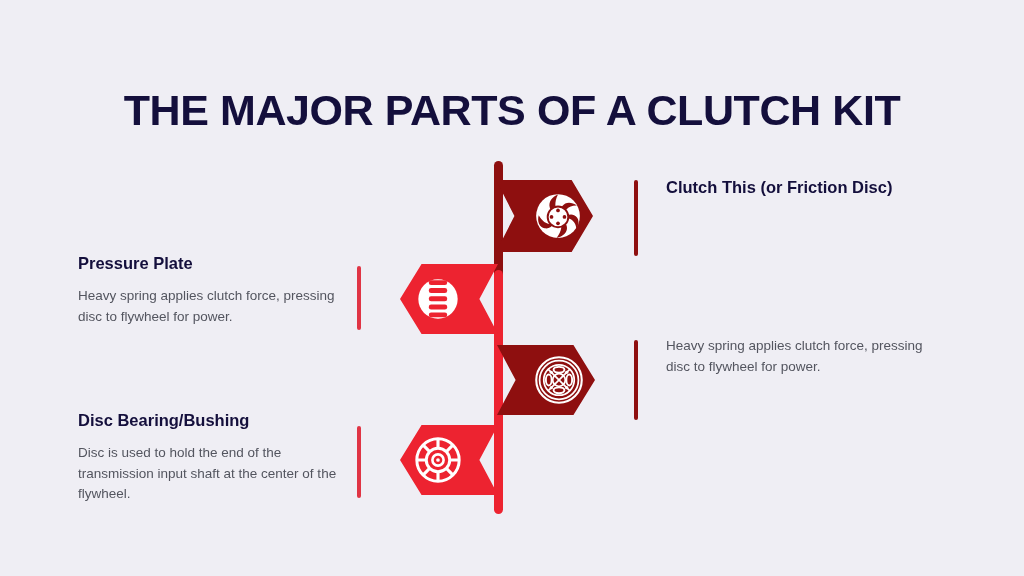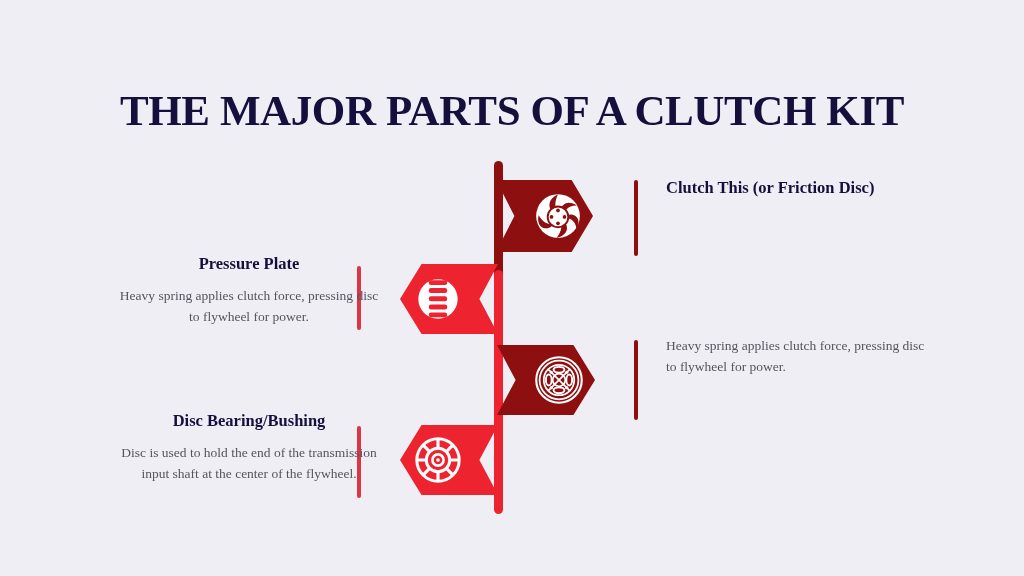--- a/index.html
+++ b/index.html
@@ -13,21 +13,20 @@
     font-family: "Liberation Sans", sans-serif;
     overflow: hidden;
     position: relative;
   }
 
   .canvas {
     position: absolute;
     left: 0; top: 0;
     width: 1024px;
     height: 576px;
-    font-family: Liberation Serif, serif;
   }
 
   
   .page-title {
     position: absolute;
     left: 0;
     top: 58px;
     width: 1024px;
     text-align: center;
     font-size: 43px;
@@ -84,23 +83,22 @@
   .banner-1 { left: 496px; top: 180px; width: 97px; height: 72px; }
   .banner-2 { left: 400px; top: 264px; width: 98px; height: 70px; }
   .banner-3 { left: 497px; top: 345px; width: 98px; height: 70px; }
   .banner-4 { left: 400px; top: 425px; width: 98px; height: 70px; }
 
   
   .block {
     position: absolute;
   }
   .block-left {
-    text-align: center;
+    text-align: left;
     padding-right: 18px;
-    margin-left: 40px;
   }
   .block-right {
     text-align: left;
     padding-left: 20px;
   }
   .accent {
     position: absolute;
     width: 4px;
     border-radius: 2px;
   }

